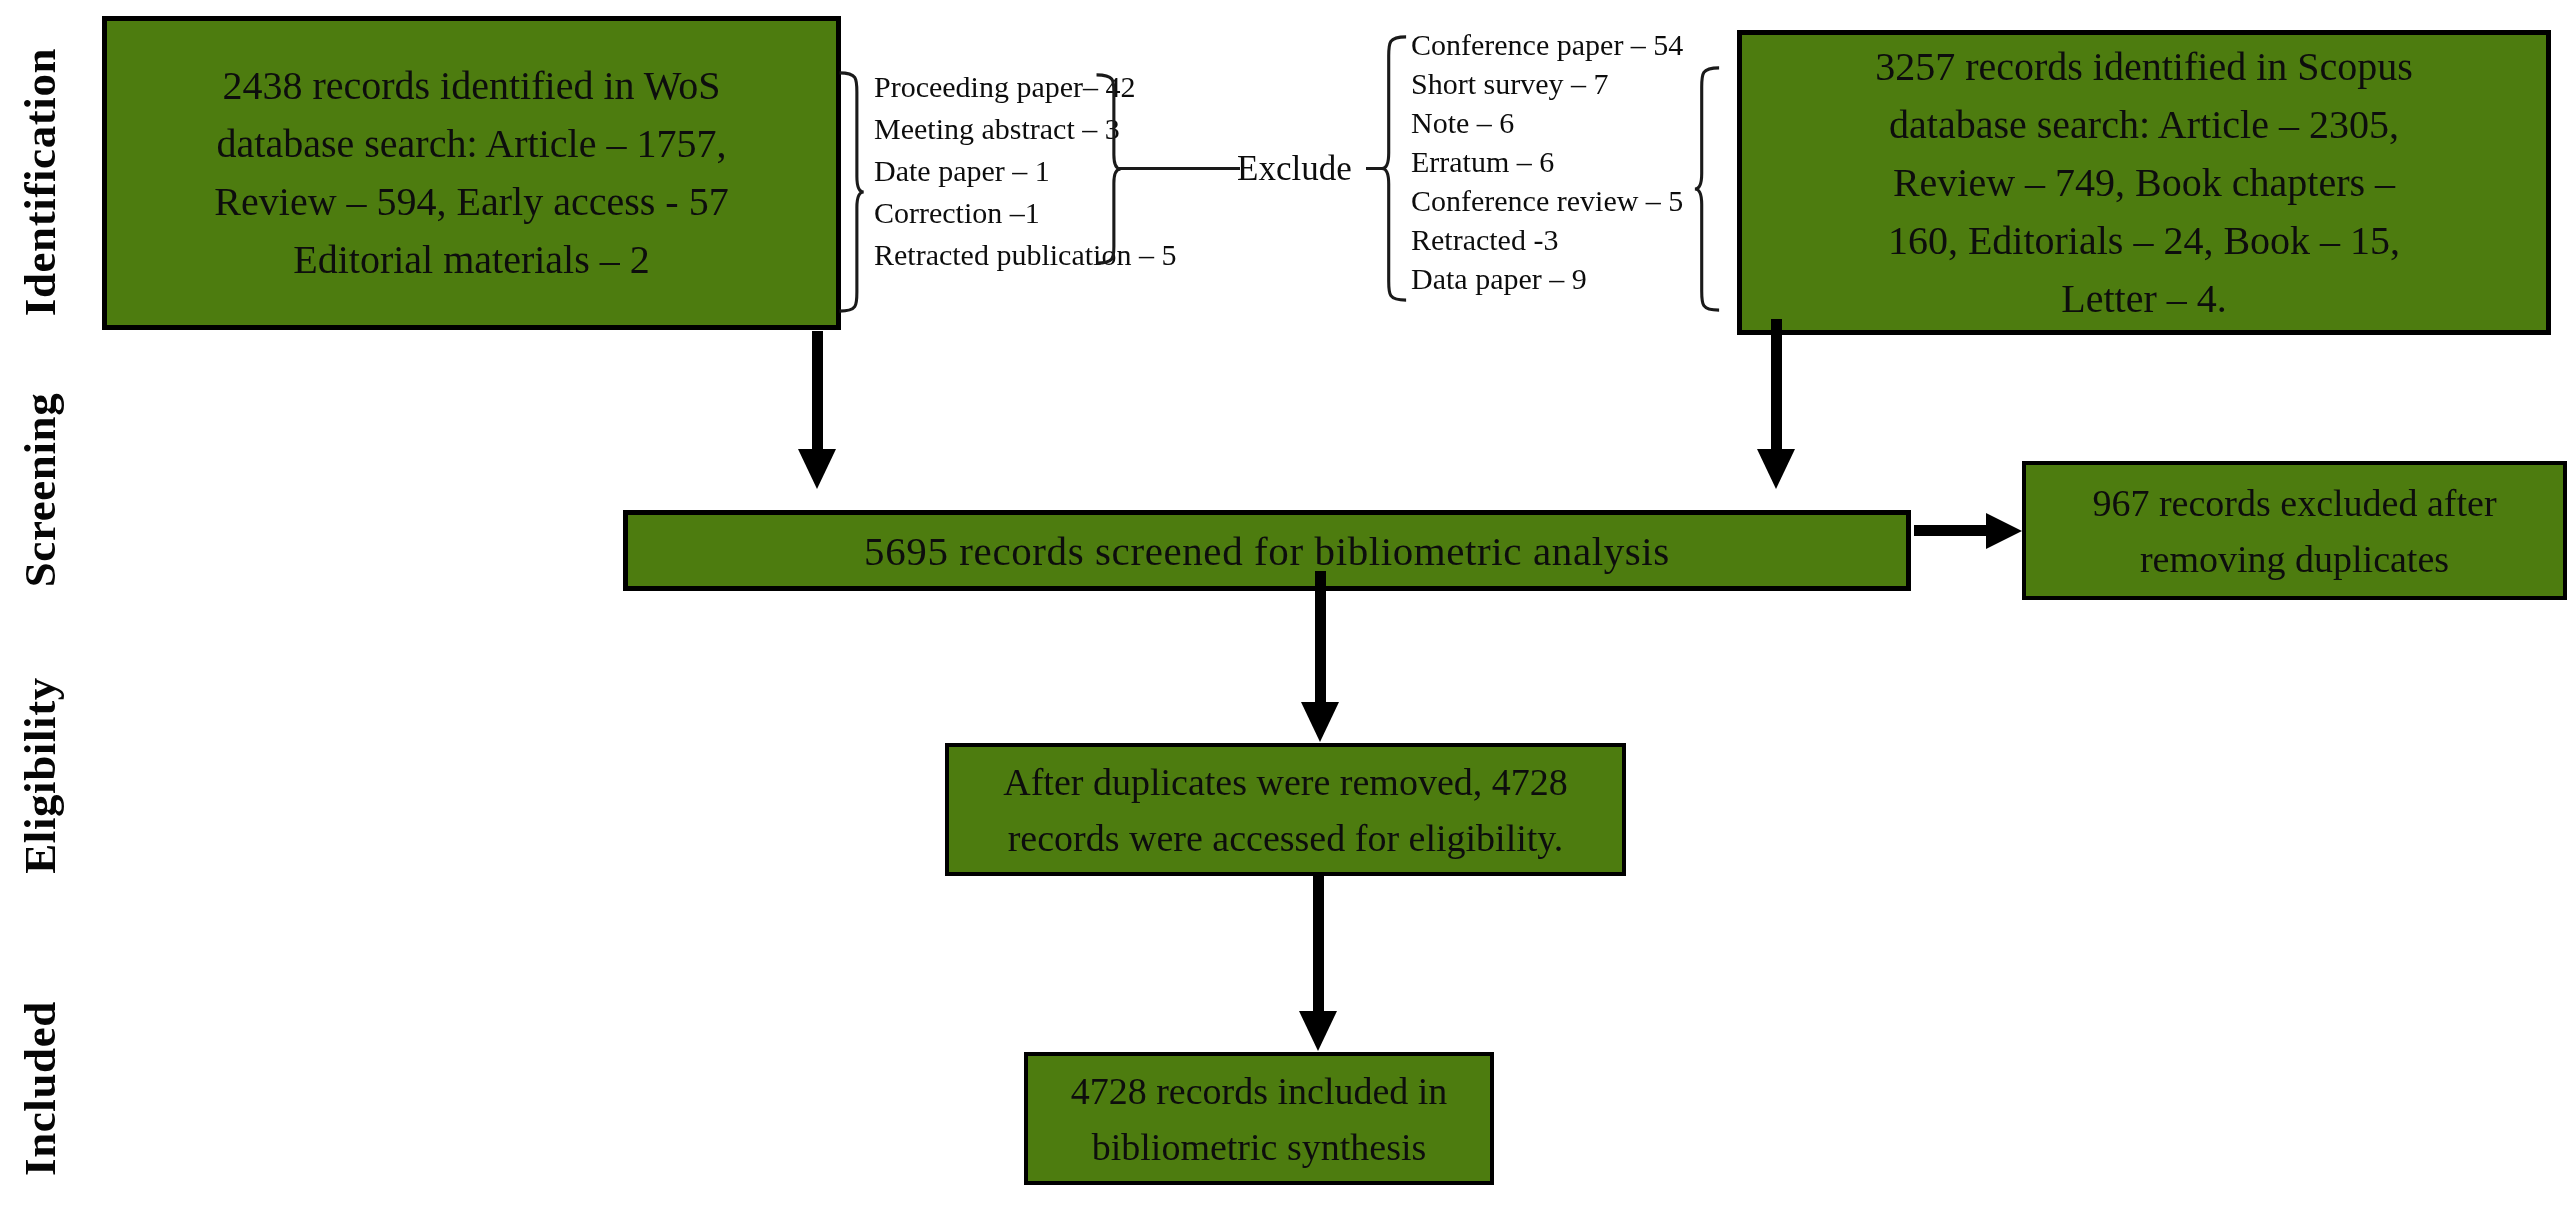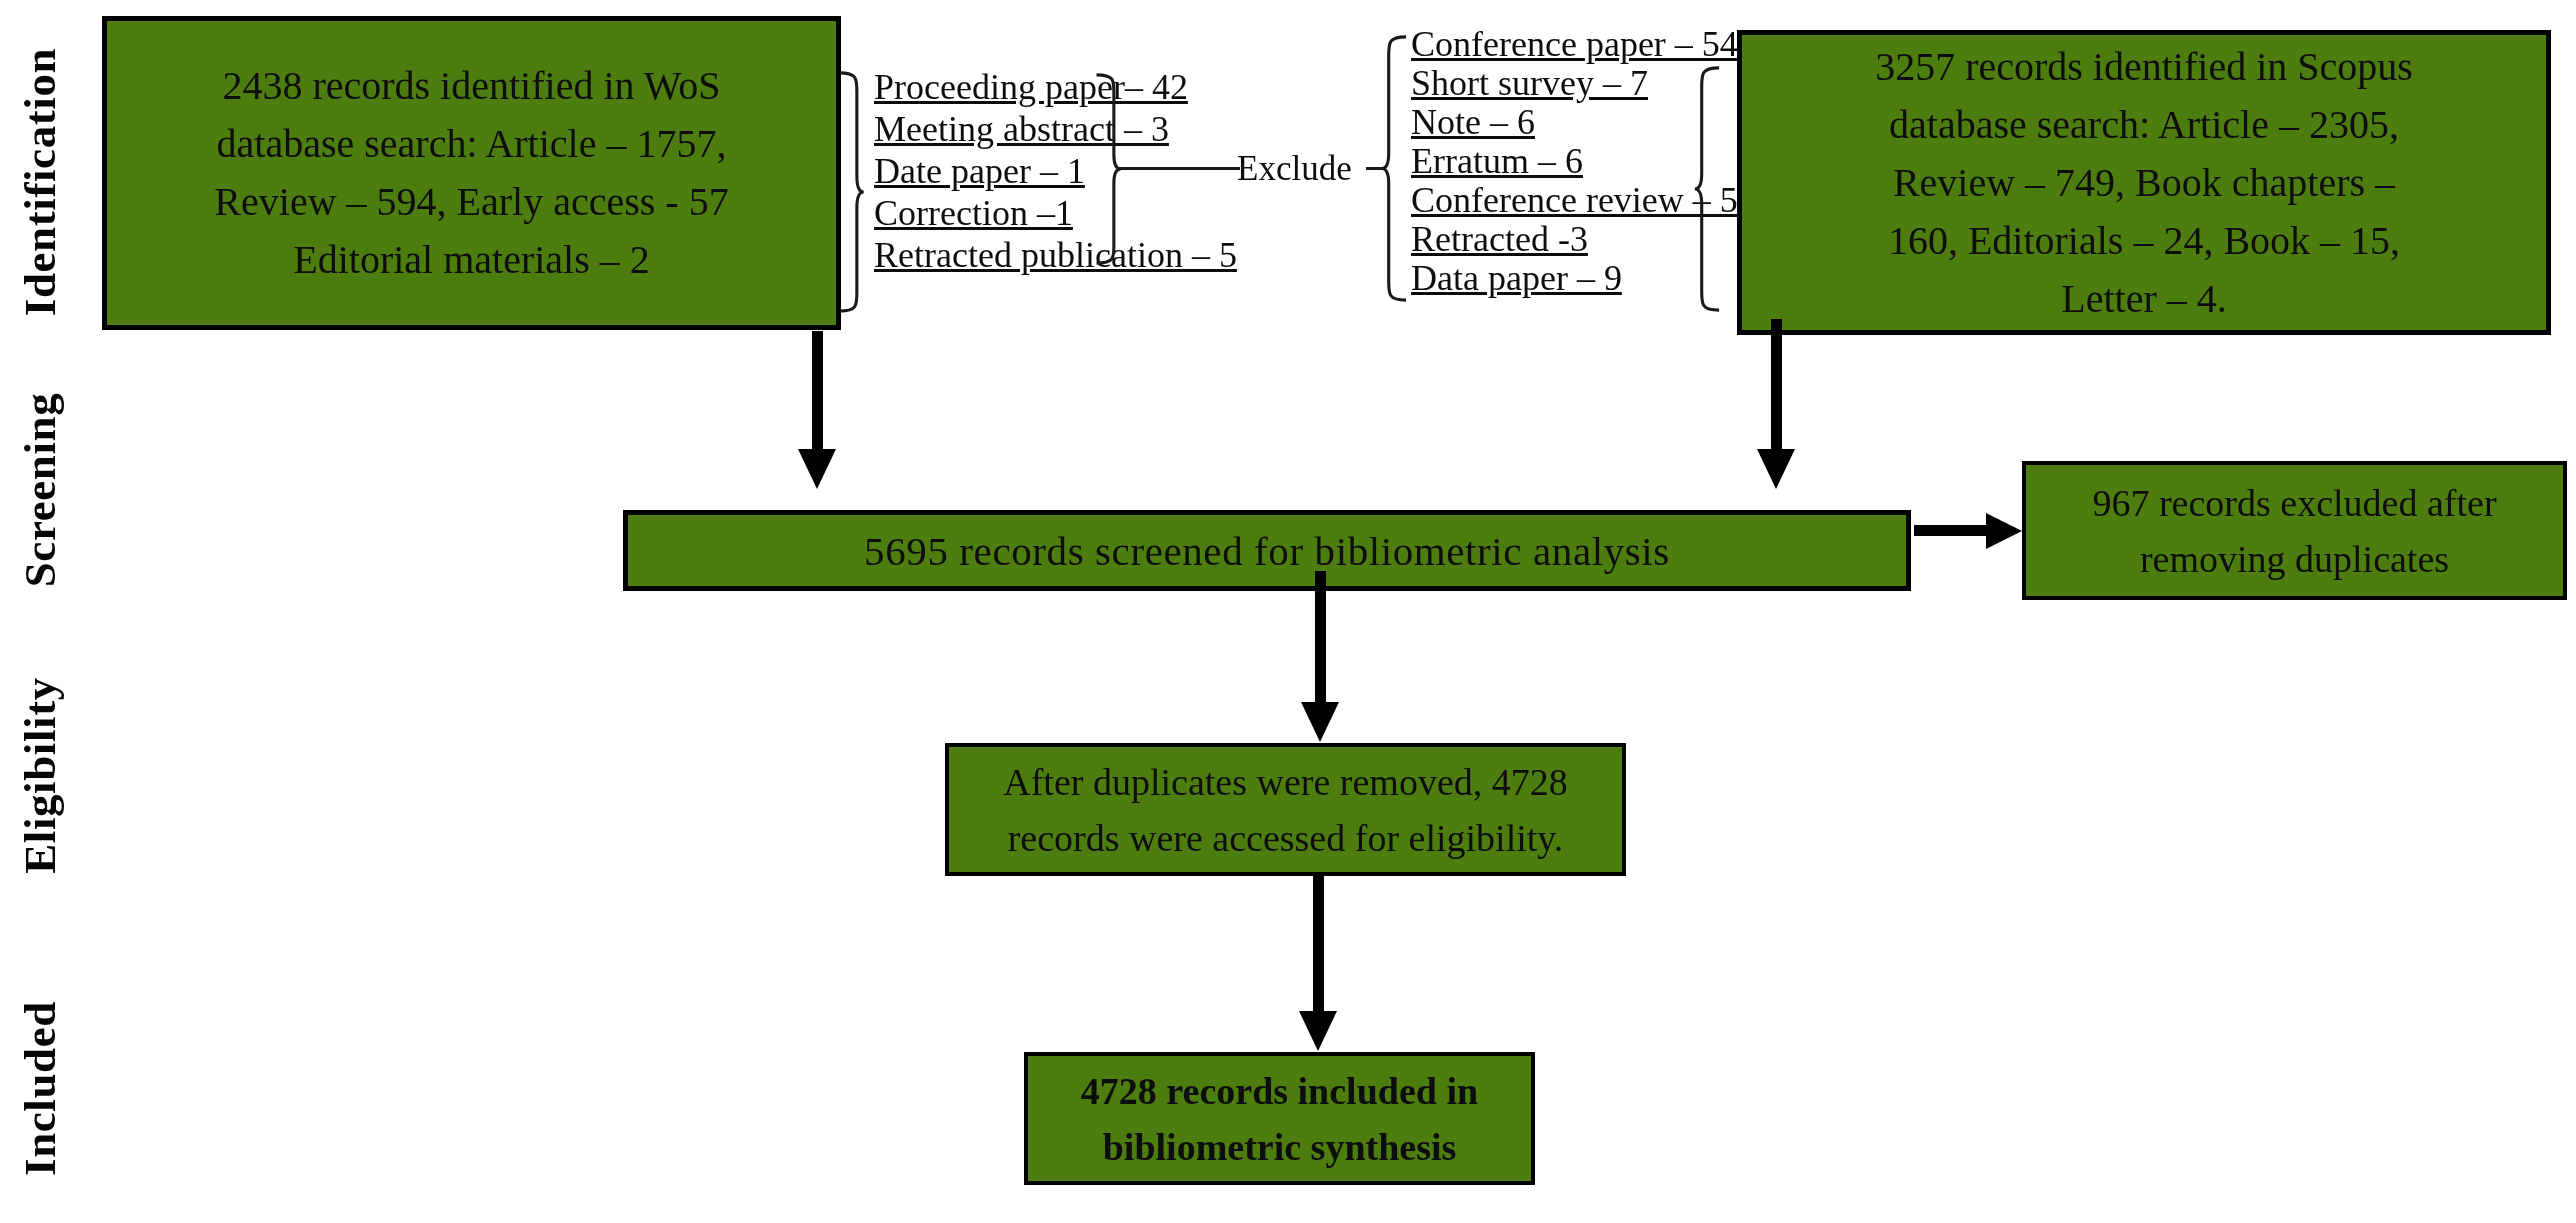--- a/index.html
+++ b/index.html
@@ -32,24 +32,23 @@
     flex-direction:column;
     justify-content:center;
     align-items:center;
   }
   .box-line{white-space:nowrap;}
   .big-text{font-size:40px;line-height:58px;}
   .mid-text{font-size:38px;line-height:56px;}
   .screen-text{font-size:41px;letter-spacing:0.6px;}
   .list{
     position:absolute;
-    font-size:36px;
+    font-size:30px;
     text-align:left;
     white-space:nowrap;
-    text-decoration:underline;
   }
   .list .li{display:block;}
   .exclude{
     position:absolute;
     font-size:35px;
     white-space:nowrap;
   }
   .dash{position:absolute;background:#1a1a1a;height:3.1px;}
   .brace{position:absolute;}
   .arrow-shaft-v{position:absolute;width:11.2px;background:#000;}
@@ -154,19 +153,19 @@
   <div class="arrow-head-down" style="left:1301px;top:702px;"></div>
 
   <div class="box mid-text" style="left:945px;top:743px;width:681px;height:133px;">
     <div class="box-line">After duplicates were removed, 4728</div>
     <div class="box-line">records were accessed for eligibility.</div>
   </div>
 
   <div class="arrow-shaft-v" style="left:1313px;top:876px;height:137px;"></div>
   <div class="arrow-head-down" style="left:1299px;top:1011px;"></div>
 
-  <div class="box mid-text" style="left:1024px;top:1052px;width:511px;height:133px;font-weight:bold;">
+  <div class="box mid-text" style="left:1024px;top:1052px;width:470px;height:133px;">
     <div class="box-line">4728 records included in</div>
     <div class="box-line">bibliometric synthesis</div>
   </div>
 
 </div>
 
 
 </body></html>

